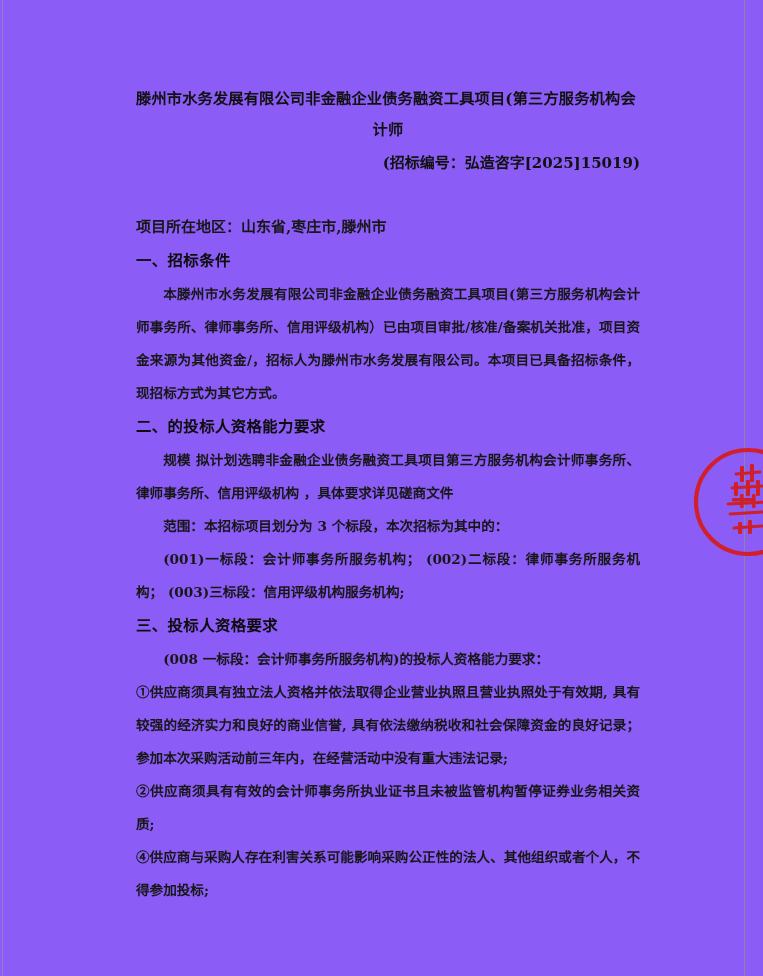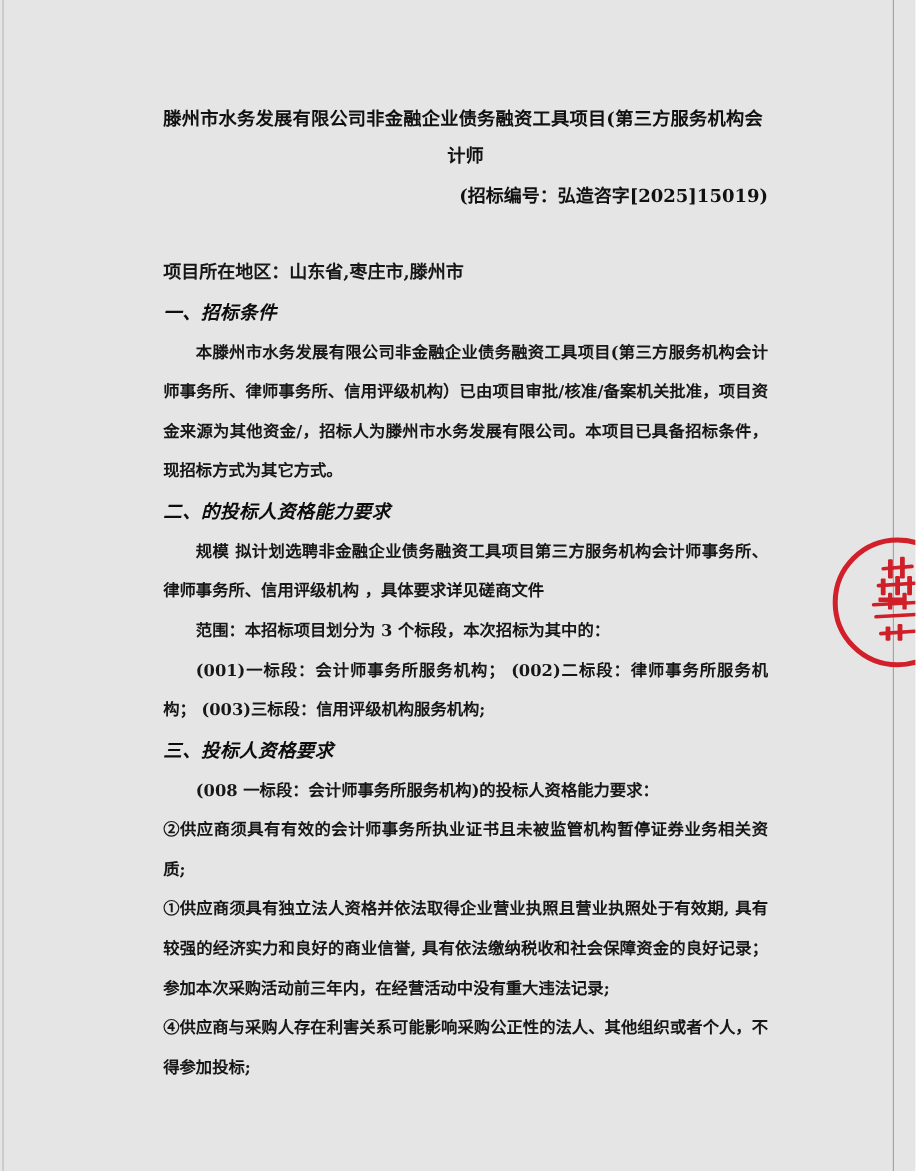--- a/index.html
+++ b/index.html
@@ -9,21 +9,21 @@
     background: #ffffff;
   }
   body {
     font-family: "DejaVu Serif", "Liberation Serif", serif;
     color: #1a1a1a;
   }
   .page {
     position: relative;
     width: 763px;
     height: 976px;
-    background: #e5e5e5;
+    background: #8b5cf6;
     overflow: hidden;
     box-sizing: border-box;
   }
   
   .edge-left {
     position: absolute;
     left: 2px;
     top: 0;
     width: 1px;
     height: 976px;
@@ -84,21 +84,20 @@
     text-justify: inter-ideograph;
   }
   p.loc { font-weight: bold; font-size: 15px; }
   h2.sec {
     margin: 0;
     font-size: 15.4px;
     line-height: 34px;
     font-weight: bold;
     color: #0d0d0d;
     letter-spacing: .4px;
-    font-style: italic;
   }
   p.ind { text-indent: 2em; }
   p.flush { text-indent: 0; }
 
   
   .seal {
     position: absolute;
     left: 688px;
     top: 442px;
     width: 120px;
@@ -132,22 +131,22 @@
       <p class="ind">本滕州市水务发展有限公司非金融企业债务融资工具项目(第三方服务机构会计师事务所、律师事务所、信用评级机构）已由项目审批/核准/备案机关批准，项目资金来源为其他资金/，招标人为滕州市水务发展有限公司。本项目已具备招标条件，现招标方式为其它方式。</p>
 
       <h2 class="sec">二、的投标人资格能力要求</h2>
       <p class="ind">规模 拟计划选聘非金融企业债务融资工具项目第三方服务机构会计师事务所、律师事务所、信用评级机构 ，具体要求详见磋商文件</p>
       <p class="ind">范围：本招标项目划分为 3 个标段，本次招标为其中的：</p>
       <p class="ind">(001)一标段：会计师事务所服务机构； (002)二标段：律师事务所服务机构； (003)三标段：信用评级机构服务机构;</p>
 
       <h2 class="sec">三、投标人资格要求</h2>
 
       <p class="ind">(008 一标段：会计师事务所服务机构)的投标人资格能力要求：</p>
+      <p class="flush">①供应商须具有独立法人资格并依法取得企业营业执照且营业执照处于有效期, 具有较强的经济实力和良好的商业信誉, 具有依法缴纳税收和社会保障资金的良好记录；参加本次采购活动前三年内，在经营活动中没有重大违法记录;</p>
       <p class="flush">②供应商须具有有效的会计师事务所执业证书且未被监管机构暂停证券业务相关资质;</p>
-      <p class="flush">①供应商须具有独立法人资格并依法取得企业营业执照且营业执照处于有效期, 具有较强的经济实力和良好的商业信誉, 具有依法缴纳税收和社会保障资金的良好记录；参加本次采购活动前三年内，在经营活动中没有重大违法记录;</p>
       <p class="flush">④供应商与采购人存在利害关系可能影响采购公正性的法人、其他组织或者个人，不得参加投标;</p>
 
     </div>
   </div>
 
   <div class="seal">
     <svg width="120" height="120" viewBox="0 0 120 120" aria-hidden="true">
       <g>
         <circle cx="60" cy="60" r="52" fill="none" stroke="#d2202a" stroke-width="4.2"></circle>
       </g>

